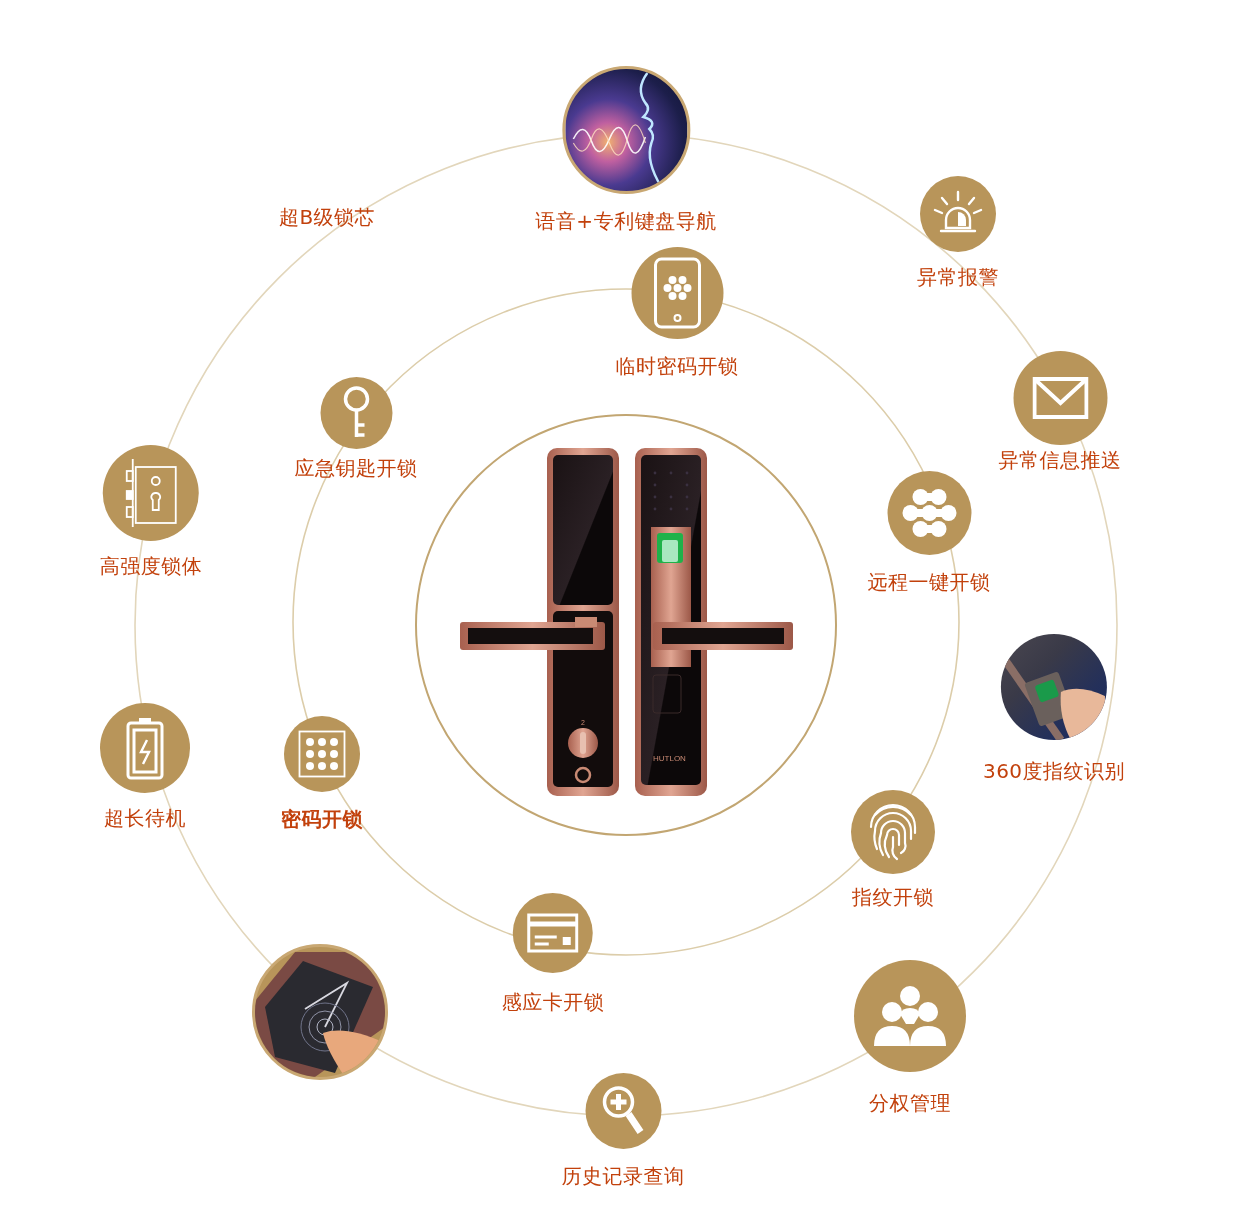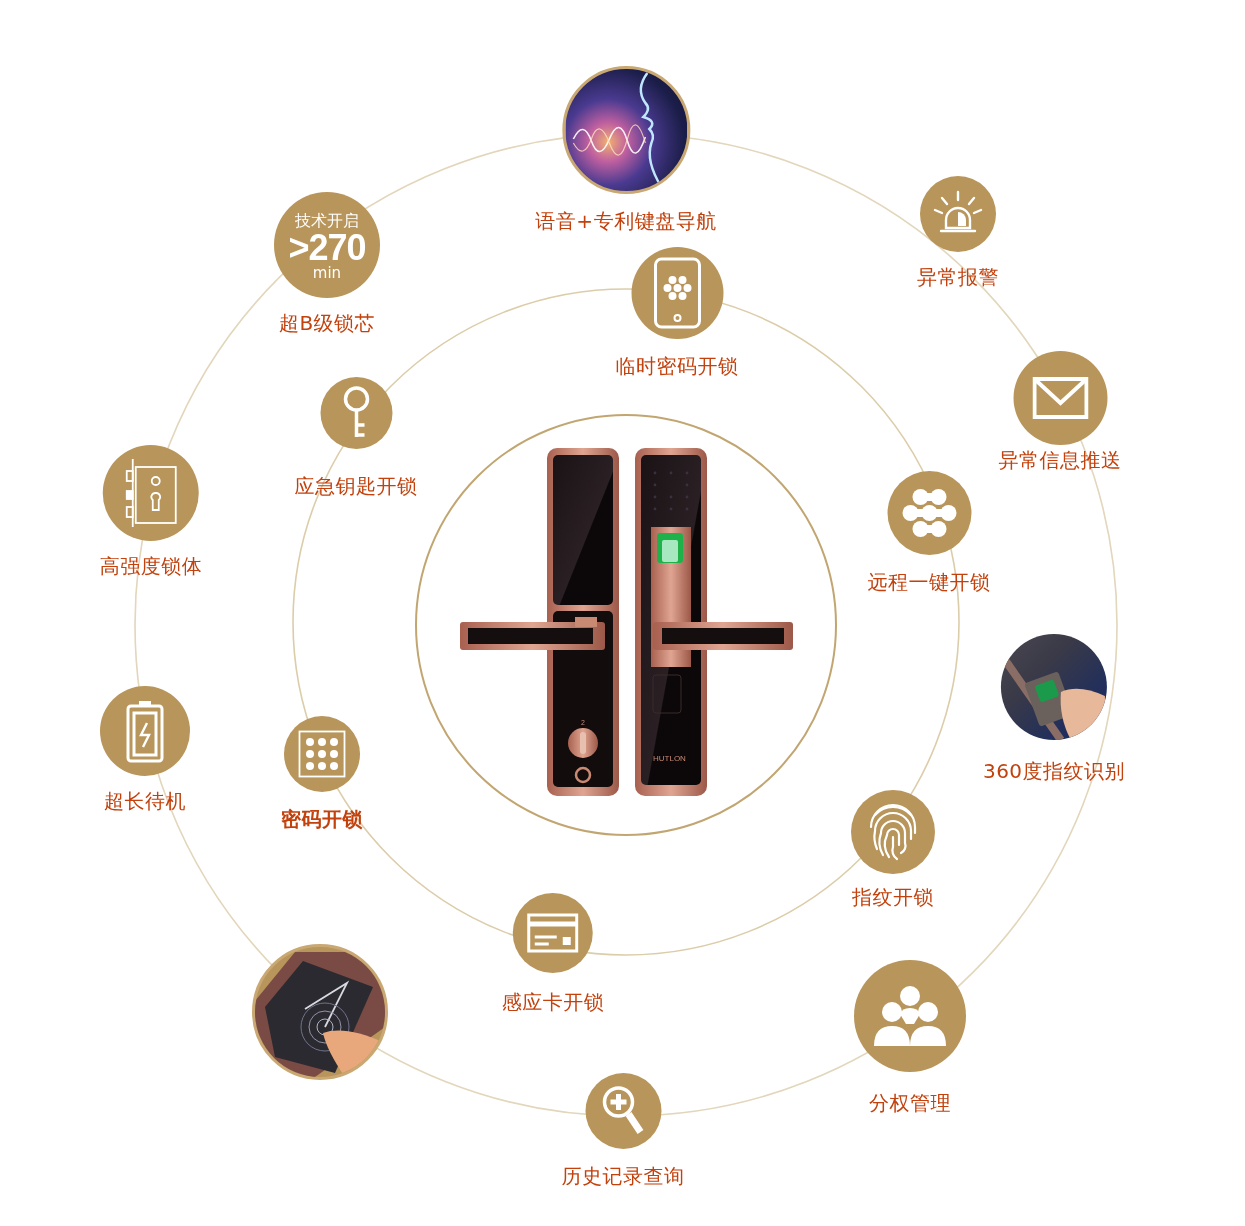--- a/index.html
+++ b/index.html
@@ -87,25 +87,20 @@
     <svg width="122" height="122" viewBox="0 0 122 122">
       <path d="M8 70 Q18 50 26 72 T44 70 T62 72 T80 68" fill="none" stroke="#ffffff" stroke-width="1.6" opacity="0.9"></path>
       <path d="M8 74 Q18 92 26 70 T44 74 T62 70 T80 74" fill="none" stroke="#ffe0c0" stroke-width="1.2" opacity="0.8"></path>
       <path d="M82 4 Q70 20 80 34 Q86 40 78 48 Q92 52 84 60 Q90 66 86 74 Q80 92 96 118" fill="none" stroke="#bfe6ff" stroke-width="2.5"></path>
     </svg>
   </div>
   <div class="label" style="margin-top:14px;">语音+专利键盘导航</div>
 </div>
 
 <div class="feature" style="left:327px; top:192px;">
-  <div class="badge" style="width:106px; height:106px; flex-direction:column;">
-    <div style="color:#fff; font-size:16px; line-height:18px; margin-top:2px;">技术开启</div>
-    <div class="big-num" style="font-size:36px; line-height:36px; letter-spacing:-1px;">&gt;270</div>
-    <div style="color:#fff; font-size:15px; line-height:14px;">min</div>
-  </div>
   <div class="label" style="margin-top:12px;">超B级锁芯</div>
 </div>
 
 <div class="feature" style="left:958px; top:176px;">
   <div class="badge" style="width:76px; height:76px;">
     <svg width="56" height="56" viewBox="0 0 56 56" fill="none" stroke="#fff" stroke-width="2.4" stroke-linecap="round">
       <line x1="28" y1="6" x2="28" y2="14"></line>
         <line x1="12" y1="12" x2="17" y2="18"></line>
         <line x1="44" y1="12" x2="39" y2="18"></line>
       <line x1="5" y1="24" x2="12" y2="27"></line>
@@ -149,21 +144,21 @@
 
 <div class="feature" style="left:356px; top:377px;">
   <div class="badge" style="width:72px; height:72px;">
     <svg width="40" height="56" viewBox="0 0 40 56" fill="none" stroke="#fff" stroke-width="3.5">
       <circle cx="20" cy="14" r="11"></circle>
       <line x1="20" y1="25" x2="20" y2="52"></line>
       <line x1="20" y1="40" x2="28" y2="40"></line>
         <line x1="20" y1="50" x2="28" y2="50"></line>
     </svg>
   </div>
-  <div class="label" style="margin-top:24px;">应急钥匙开锁</div>
+  <div class="label" style="margin-top:6px;">应急钥匙开锁</div>
 </div>
 
 <div class="feature" style="left:929px; top:471px;">
   <div class="badge" style="width:84px; height:84px;">
     <svg width="62" height="52" viewBox="0 0 62 52" fill="#fff">
       <circle cx="22" cy="10" r="8"></circle>
         <circle cx="40" cy="10" r="8"></circle>
         <rect x="22" y="6" width="18" height="8"></rect>
       <circle cx="12" cy="26" r="8"></circle>
         <circle cx="31" cy="26" r="8"></circle>
@@ -197,21 +192,21 @@
     <svg width="106" height="106" viewBox="0 0 106 106">
       <line x1="0" y1="20" x2="60" y2="106" stroke="#8a6e66" stroke-width="8"></line>
       <rect x="30" y="42" width="36" height="46" rx="3" fill="#6a605c" transform="rotate(-20 48 65)"></rect>
       <rect x="36" y="48" width="20" height="18" rx="3" fill="#1a9a4a" transform="rotate(-20 46 57)"></rect>
       <path d="M60 58 Q78 50 104 62 L104 106 L70 106 Q58 84 60 58 Z" fill="#e8b89a"></path>
     </svg>
   </div>
   <div class="label" style="margin-top:18px;">360度指纹识别</div>
 </div>
 
-<div class="feature" style="left:145px; top:686px;font-family:Liberation Serif, serif;">
+<div class="feature" style="left:145px; top:703px;font-family:Liberation Serif, serif;">
   <div class="badge" style="width:90px; height:90px;">
     <svg width="40" height="64" viewBox="0 0 40 64" fill="none" stroke="#fff" stroke-width="3">
       <rect x="14" y="2" width="12" height="4" fill="#fff" stroke="none"></rect>
       <rect x="3" y="7" width="34" height="55" rx="3"></rect>
       <rect x="9" y="14" width="22" height="42"></rect>
       <polyline points="22,24 16,36 24,36 18,48" stroke-width="2.4"></polyline>
     </svg>
   </div>
   <div class="label" style="margin-top:12px;">超长待机</div>
 </div>

